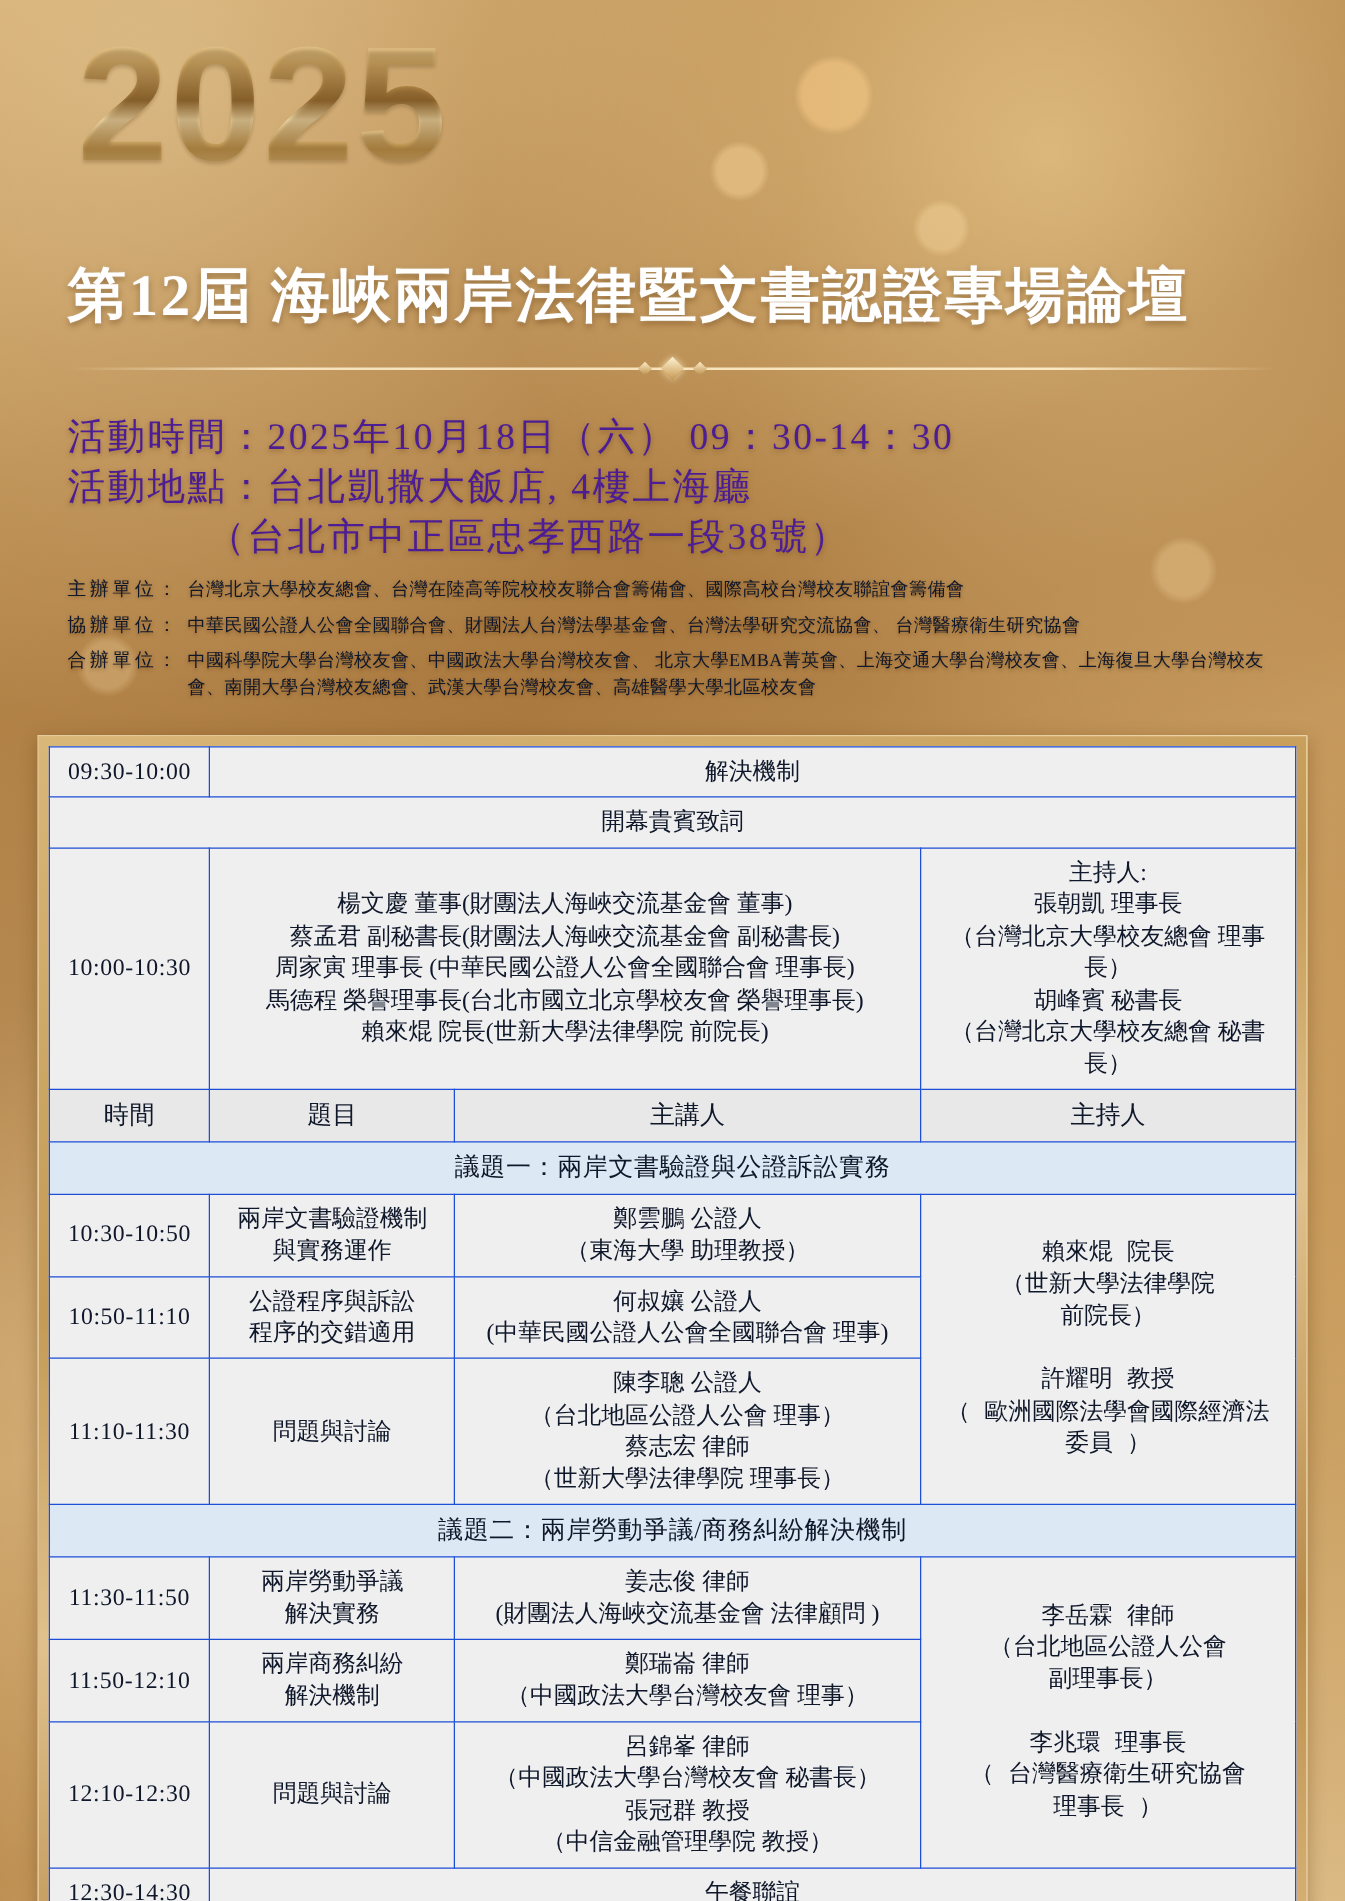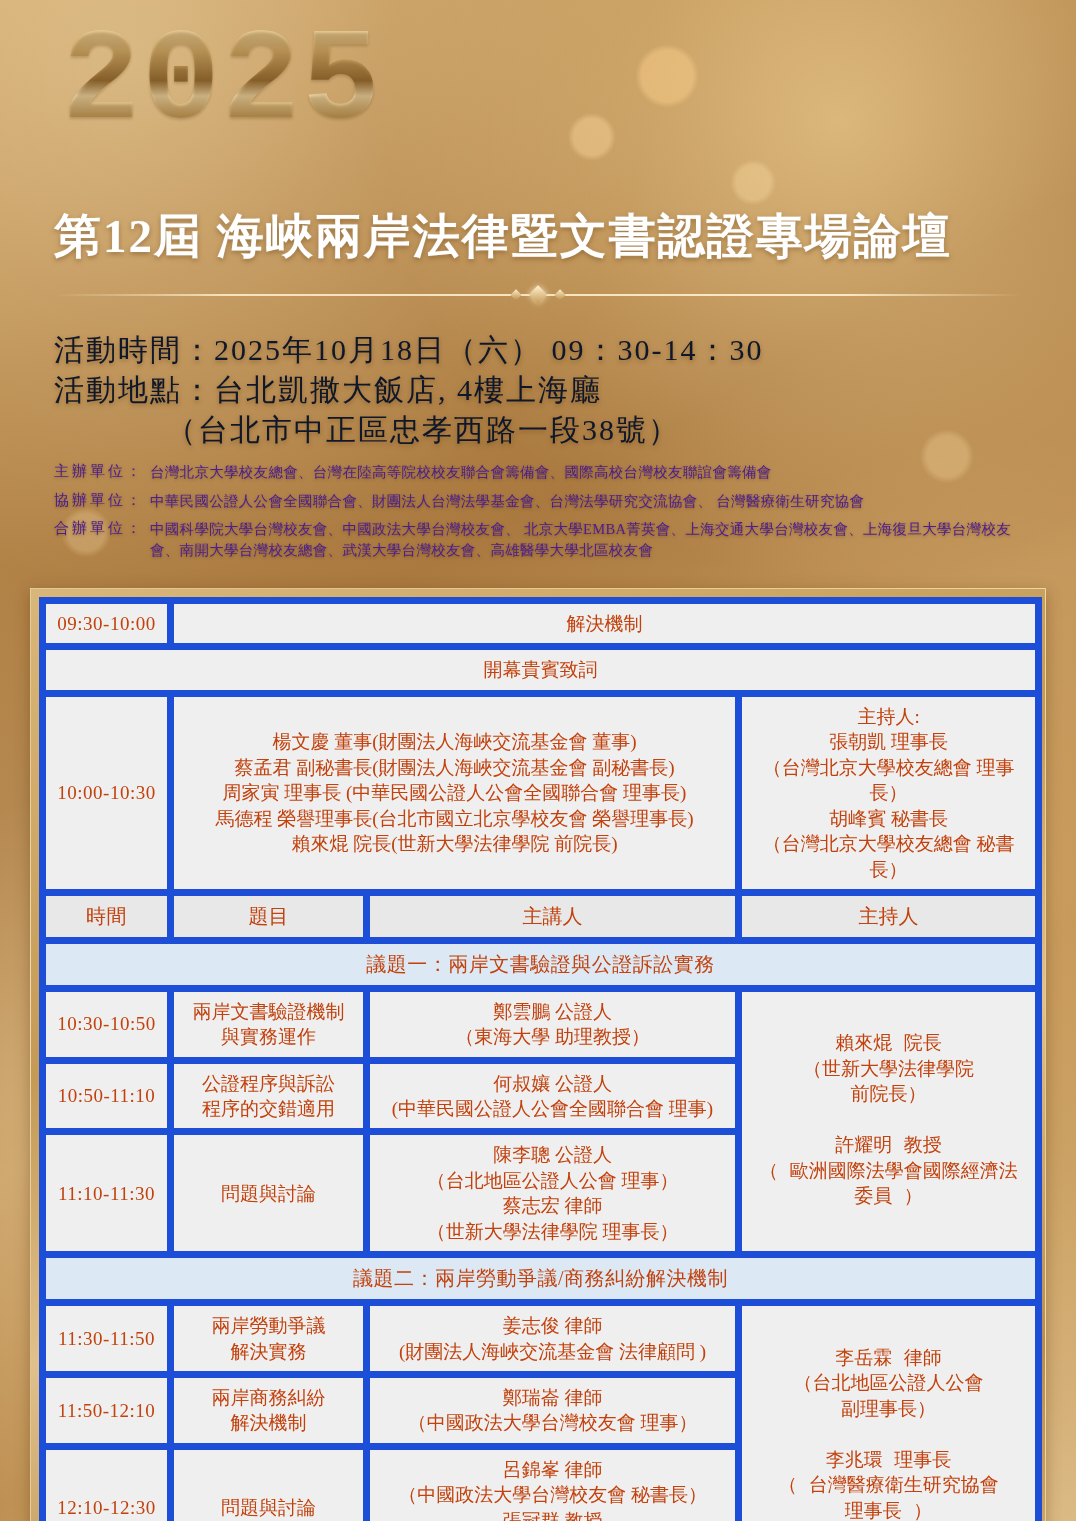--- a/index.html
+++ b/index.html
@@ -48,21 +48,21 @@
       radial-gradient(ellipse 60% 100% at 30% 120%, rgba(255,240,205,0.35), rgba(255,240,205,0) 60%),
       radial-gradient(ellipse 50% 90% at 75% 130%, rgba(255,235,195,0.32), rgba(255,235,195,0) 60%);
     pointer-events: none;
   }
 
   
   .year {
     position: absolute;
     top: 18px;
     left: 62px;
-    font-family: Liberation Mono, monospace;
+    font-family: Liberation Sans, sans-serif;
     font-size: 130px;
     font-weight: 700;
     letter-spacing: 2px;
     line-height: 1;
     background: linear-gradient(180deg, #f7e4b8 0%, #d6ae6a 25%, #8d6228 48%, #f3dcab 60%, #bb8f48 78%, #e8cd96 100%);
     -webkit-background-clip: text;
     background-clip: text;
     color: transparent;
     opacity: 0.92;
     text-shadow: 0 2px 3px rgba(90,60,20,0.28);
@@ -118,21 +118,21 @@
     background: linear-gradient(135deg, #ffeec8, #b98c47);
   }
   .divider .dot-l { left: calc(50% - 26px); }
   .divider .dot-r { left: calc(50% + 18px); }
 
   
   .info {
     position: absolute;
     top: 330px;
     left: 54px;
-    color: #0f172a;
+    color: #4c1d95;
     font-family: "Liberation Serif", serif;
     text-shadow: 0 2px 4px rgba(110,70,20,0.5);
   }
   .info .line1, .info .line2 {
     font-size: 30px;
     letter-spacing: 2px;
     line-height: 1.33;
     white-space: nowrap;
   }
   .info .line3 {
@@ -142,21 +142,21 @@
     margin-left: 112px;
     white-space: nowrap;
   }
 
   
   .orgs {
     position: absolute;
     top: 462px;
     left: 54px;
     right: 46px;
-    color: #4c1d95;
+    color: #0f172a;
     font-family: "Liberation Serif", serif;
     text-shadow: 0 1px 3px rgba(100,60,15,0.55);
   }
   .org-row {
     display: flex;
     align-items: flex-start;
     margin-bottom: 8px;
   }
   .org-label {
     flex: 0 0 auto;
@@ -184,25 +184,25 @@
     box-shadow: 0 4px 14px rgba(80,45,10,0.35);
   }
   table.agenda {
     width: 100%;
     border-collapse: collapse;
     background: #efefef;
     font-family: "Liberation Serif", serif;
     table-layout: fixed;
   }
   table.agenda td {
-    border: 7px solid #1d4ed8;
+    border: 1px solid #1d4ed8;
     padding: 7px 6px;
     text-align: center;
     vertical-align: middle;
-    color: #c2410c;
+    color: #0f172a;
     font-size: 19px;
     line-height: 1.34;
     background: #efefef;
   }
   td.time-cell {
     width: 128px;
     font-size: 18px;
     letter-spacing: 0.5px;
     background: #ececec;
   }

